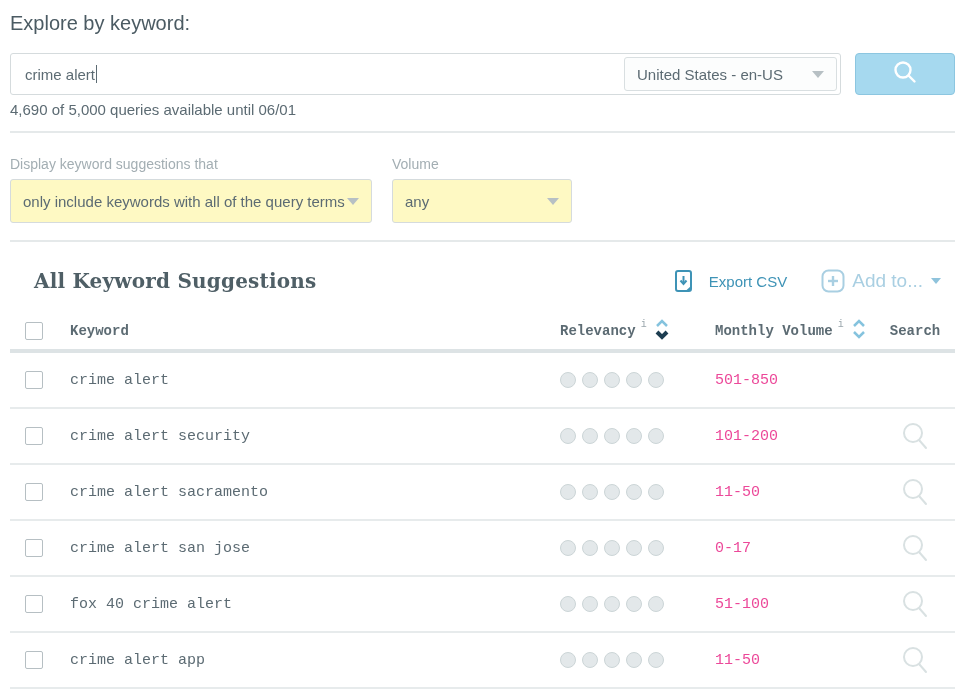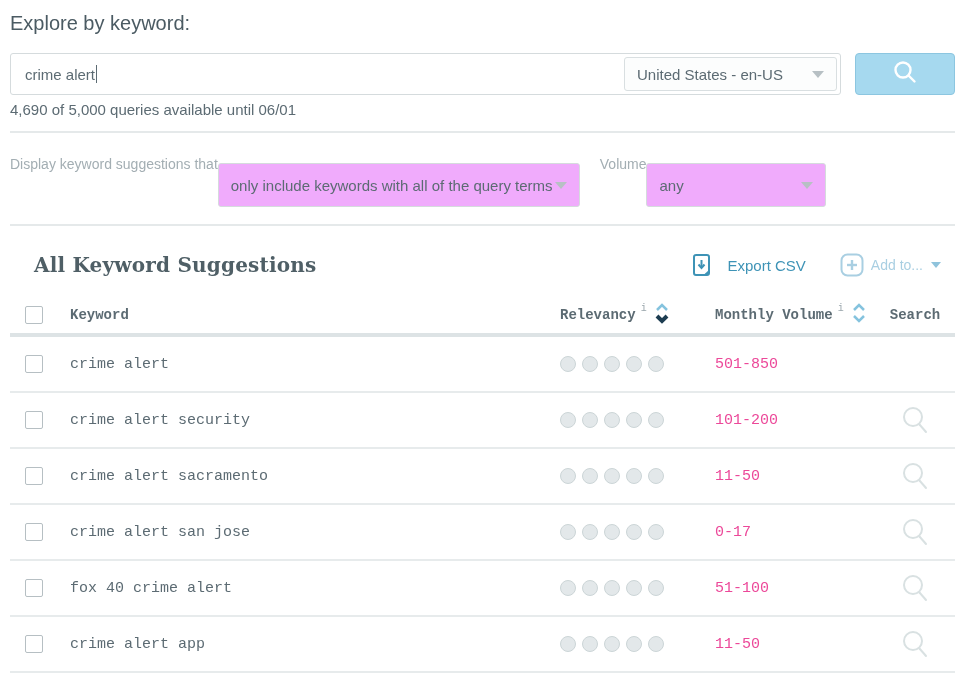--- a/index.html
+++ b/index.html
@@ -37,48 +37,48 @@
   .search-button {
     width: 100px; height: 42px; background: #a6d9ef; border: 1px solid #8cc6e0;
     border-radius: 4px; display: flex; align-items: center; justify-content: center;
     cursor: pointer;
   }
   .quota-line { margin-top: 6px; font-size: 15px; color: #5c6b73; }
   .divider { border: none; border-top: 2px solid #e5e9ea; margin-top: 13px; }
 
   
   .filters { display: flex; margin-top: 23px; }
-  .filter-group { display: flex; flex-direction: row; }
+  .filter-group { display: flex; flex-direction: column; }
   .filter-group + .filter-group { margin-left: 18px; }
   .fg-volume { margin-left: 20px !important; }
   .filter-label { font-size: 14px; color: #a3aeb3; }
   .filter-select {
     margin-top: 7px; height: 44px; border: 1px solid #d5dbdd; border-radius: 3px;
     display: flex; align-items: center; padding: 0 12px;
-    font-size: 15px; color: #5c6b73; background: #f0abfc; cursor: pointer;
+    font-size: 15px; color: #5c6b73; background: #fef9c3; cursor: pointer;
   }
   .fs-1 { width: 362px; } .fs-2 { width: 300px; } .fs-3 { width: 180px; }
   .divider-2 { border: none; border-top: 2px solid #e5e9ea; margin-top: 17px; }
 
   
   .suggest-header { display: flex; align-items: center; margin-top: 27px; margin-left: 24px; }
   .suggest-title {
     font-family: "DejaVu Serif", serif; font-size: 20px; font-weight: 700;
     color: #4f5f66; letter-spacing: 0.2px;
   }
   .header-actions { margin-left: auto; display: flex; align-items: center; }
   .export-btn {
     display: flex; align-items: center; color: #3e93b6; font-size: 15px;
     cursor: pointer;
     gap: 6px;
   }
   .export-btn svg { margin-right: 9px; }
   .addto-btn {
     display: flex; align-items: center; margin-left: 34px; margin-right: 14px;
-    color: #a9cfe2; font-size: 14px; cursor: pointer;
+    color: #a9cfe2; font-size: 19px; cursor: pointer;
   }
   .addto-btn svg { margin-right: 7px; }
   .addto-caret {
     width: 0; height: 0; margin-left: 8px;
     border-left: 5px solid transparent; border-right: 5px solid transparent;
     border-top: 6px solid #8fc3dc;
   }
 
   
   .ktable { margin-top: 20px; font-family: Liberation Mono, monospace; }

